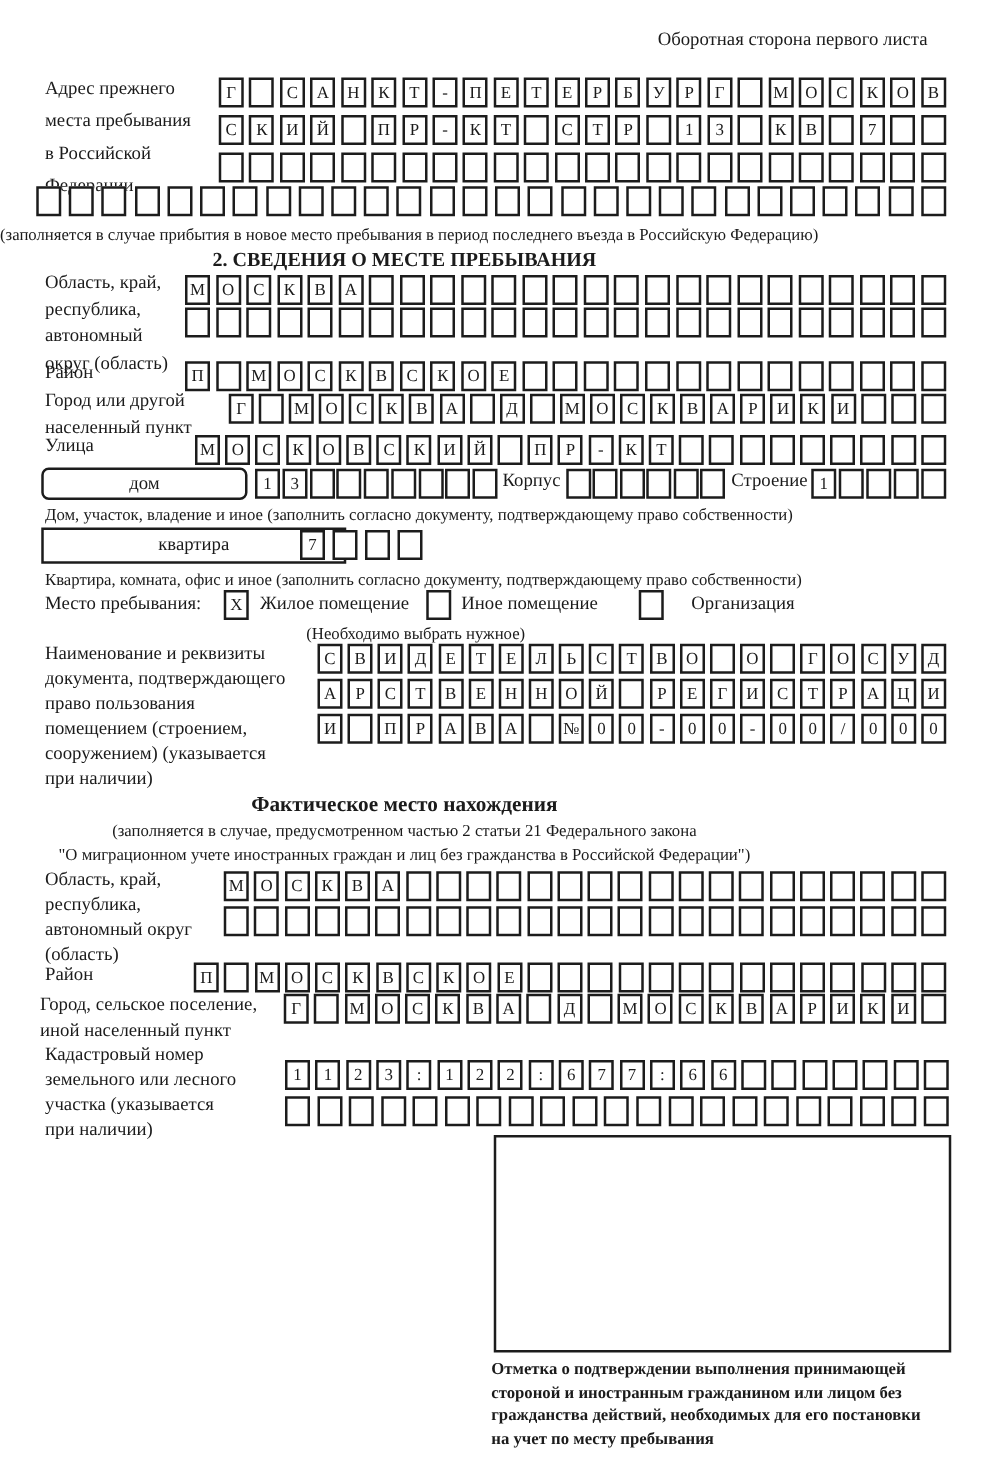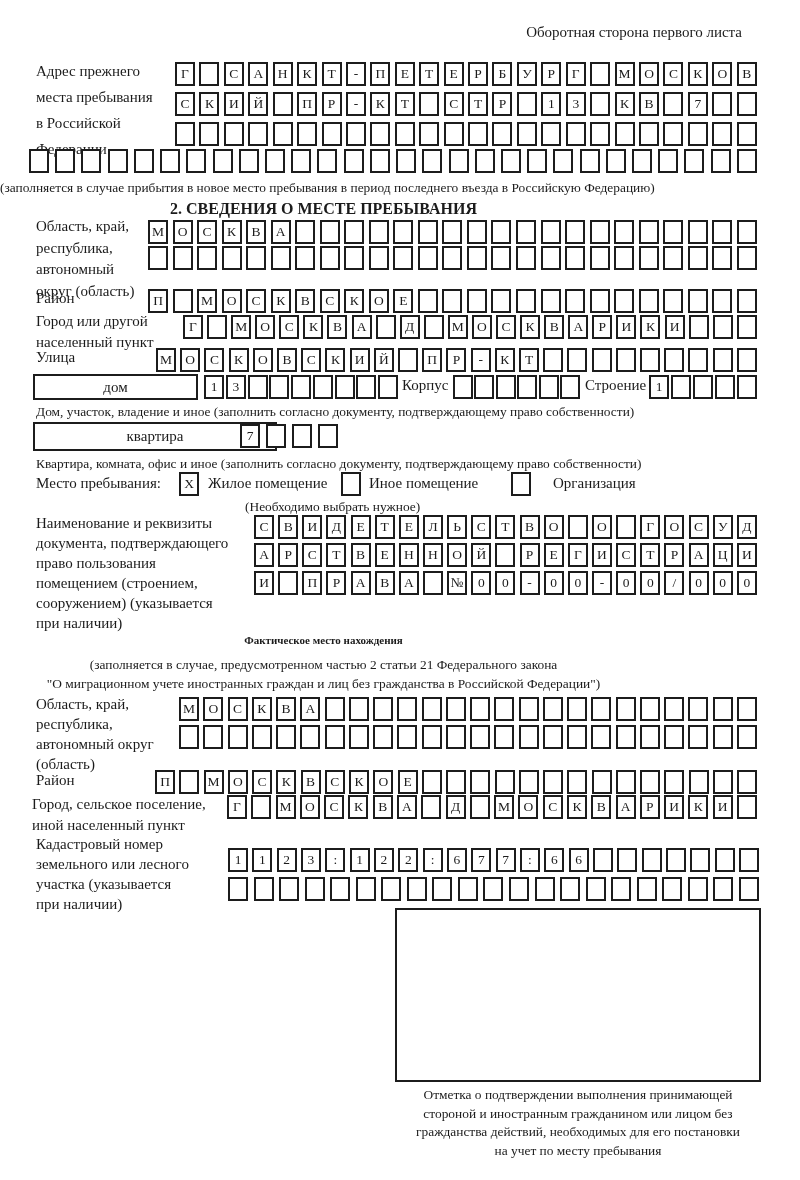--- a/index.html
+++ b/index.html
@@ -9,21 +9,21 @@
   .lbl{font-size:15px;}
   .note{font-size:13.4px;}
   .center{left:0;width:647px;text-align:center;}
   .bold{font-weight:bold;}
   .grid{position:absolute;display:flex;justify-content:space-between;height:24px;}
   .cb{display:inline-block;box-sizing:border-box;width:20px;height:24px;border:2px solid #1c1c1c;
       font-size:13.5px;line-height:20px;text-align:center;background:#fff;flex:none;}
   .wbox{position:absolute;box-sizing:border-box;border:2px solid #1c1c1c;text-align:center;
         font-size:15px;background:#fff;}
   .stamp{position:absolute;box-sizing:border-box;border:2px solid #1c1c1c;background:#fff;}
-  .cap{font-size:13.4px;line-height:18.5px;text-align:center;white-space:normal;}
+  .cap{font-size:13.4px;line-height:18.5px;white-space:normal;font-weight:bold;}
 </style>
 </head>
 <body>
 
 <div id="page">
 
   <div class="abs lbl" style="top:24px;right:58px;">Оборотная сторона первого листа</div>
 
   <div class="abs lbl" style="top:58px;left:36px;line-height:26px;">
     <div>Адрес прежнего</div>
@@ -286,21 +286,21 @@
       <span class="cb"></span>
       <span class="cb"></span>
       <span class="cb"></span>
       <span class="cb"></span>
       <span class="cb"></span>
       <span class="cb"></span>
       <span class="cb"></span>
       <span class="cb"></span>
     </div>
 
-  <div class="wbox" style="top:374px;left:33px;width:165px;height:26px;line-height:22px;">дом</div>
+  <div class="wbox" style="top:374px;left:33px;width:165px;height:26px;line-height:22px;border-radius:6px;">дом</div>
   <div class="grid" style="top:375px;left:204px;width:194px;">
       <span class="cb">1</span>
       <span class="cb">3</span>
       <span class="cb"></span>
       <span class="cb"></span>
       <span class="cb"></span>
       <span class="cb"></span>
       <span class="cb"></span>
       <span class="cb"></span>
       <span class="cb"></span>
@@ -413,21 +413,21 @@
       <span class="cb">0</span>
       <span class="cb">-</span>
       <span class="cb">0</span>
       <span class="cb">0</span>
       <span class="cb">/</span>
       <span class="cb">0</span>
       <span class="cb">0</span>
       <span class="cb">0</span>
     </div>
 
-  <div class="abs bold center" style="top:634px;font-size:11px;">Фактическое место нахождения</div>
+  <div class="abs bold center" style="top:634px;font-size:17px;">Фактическое место нахождения</div>
   <div class="abs note center" style="top:657px;">(заполняется в случае, предусмотренном частью 2 статьи 21 Федерального закона</div>
   <div class="abs note center" style="top:676px;">"О миграционном учете иностранных граждан и лиц без гражданства в Российской Федерации")</div>
 
   <div class="abs lbl" style="top:694px;left:36px;line-height:20px;">
     <div>Область, край,</div>
     <div>республика,</div>
     <div>автономный округ</div>
     <div>(область)</div>
   </div>
   <div class="grid" style="top:697px;left:179px;width:578px;">

